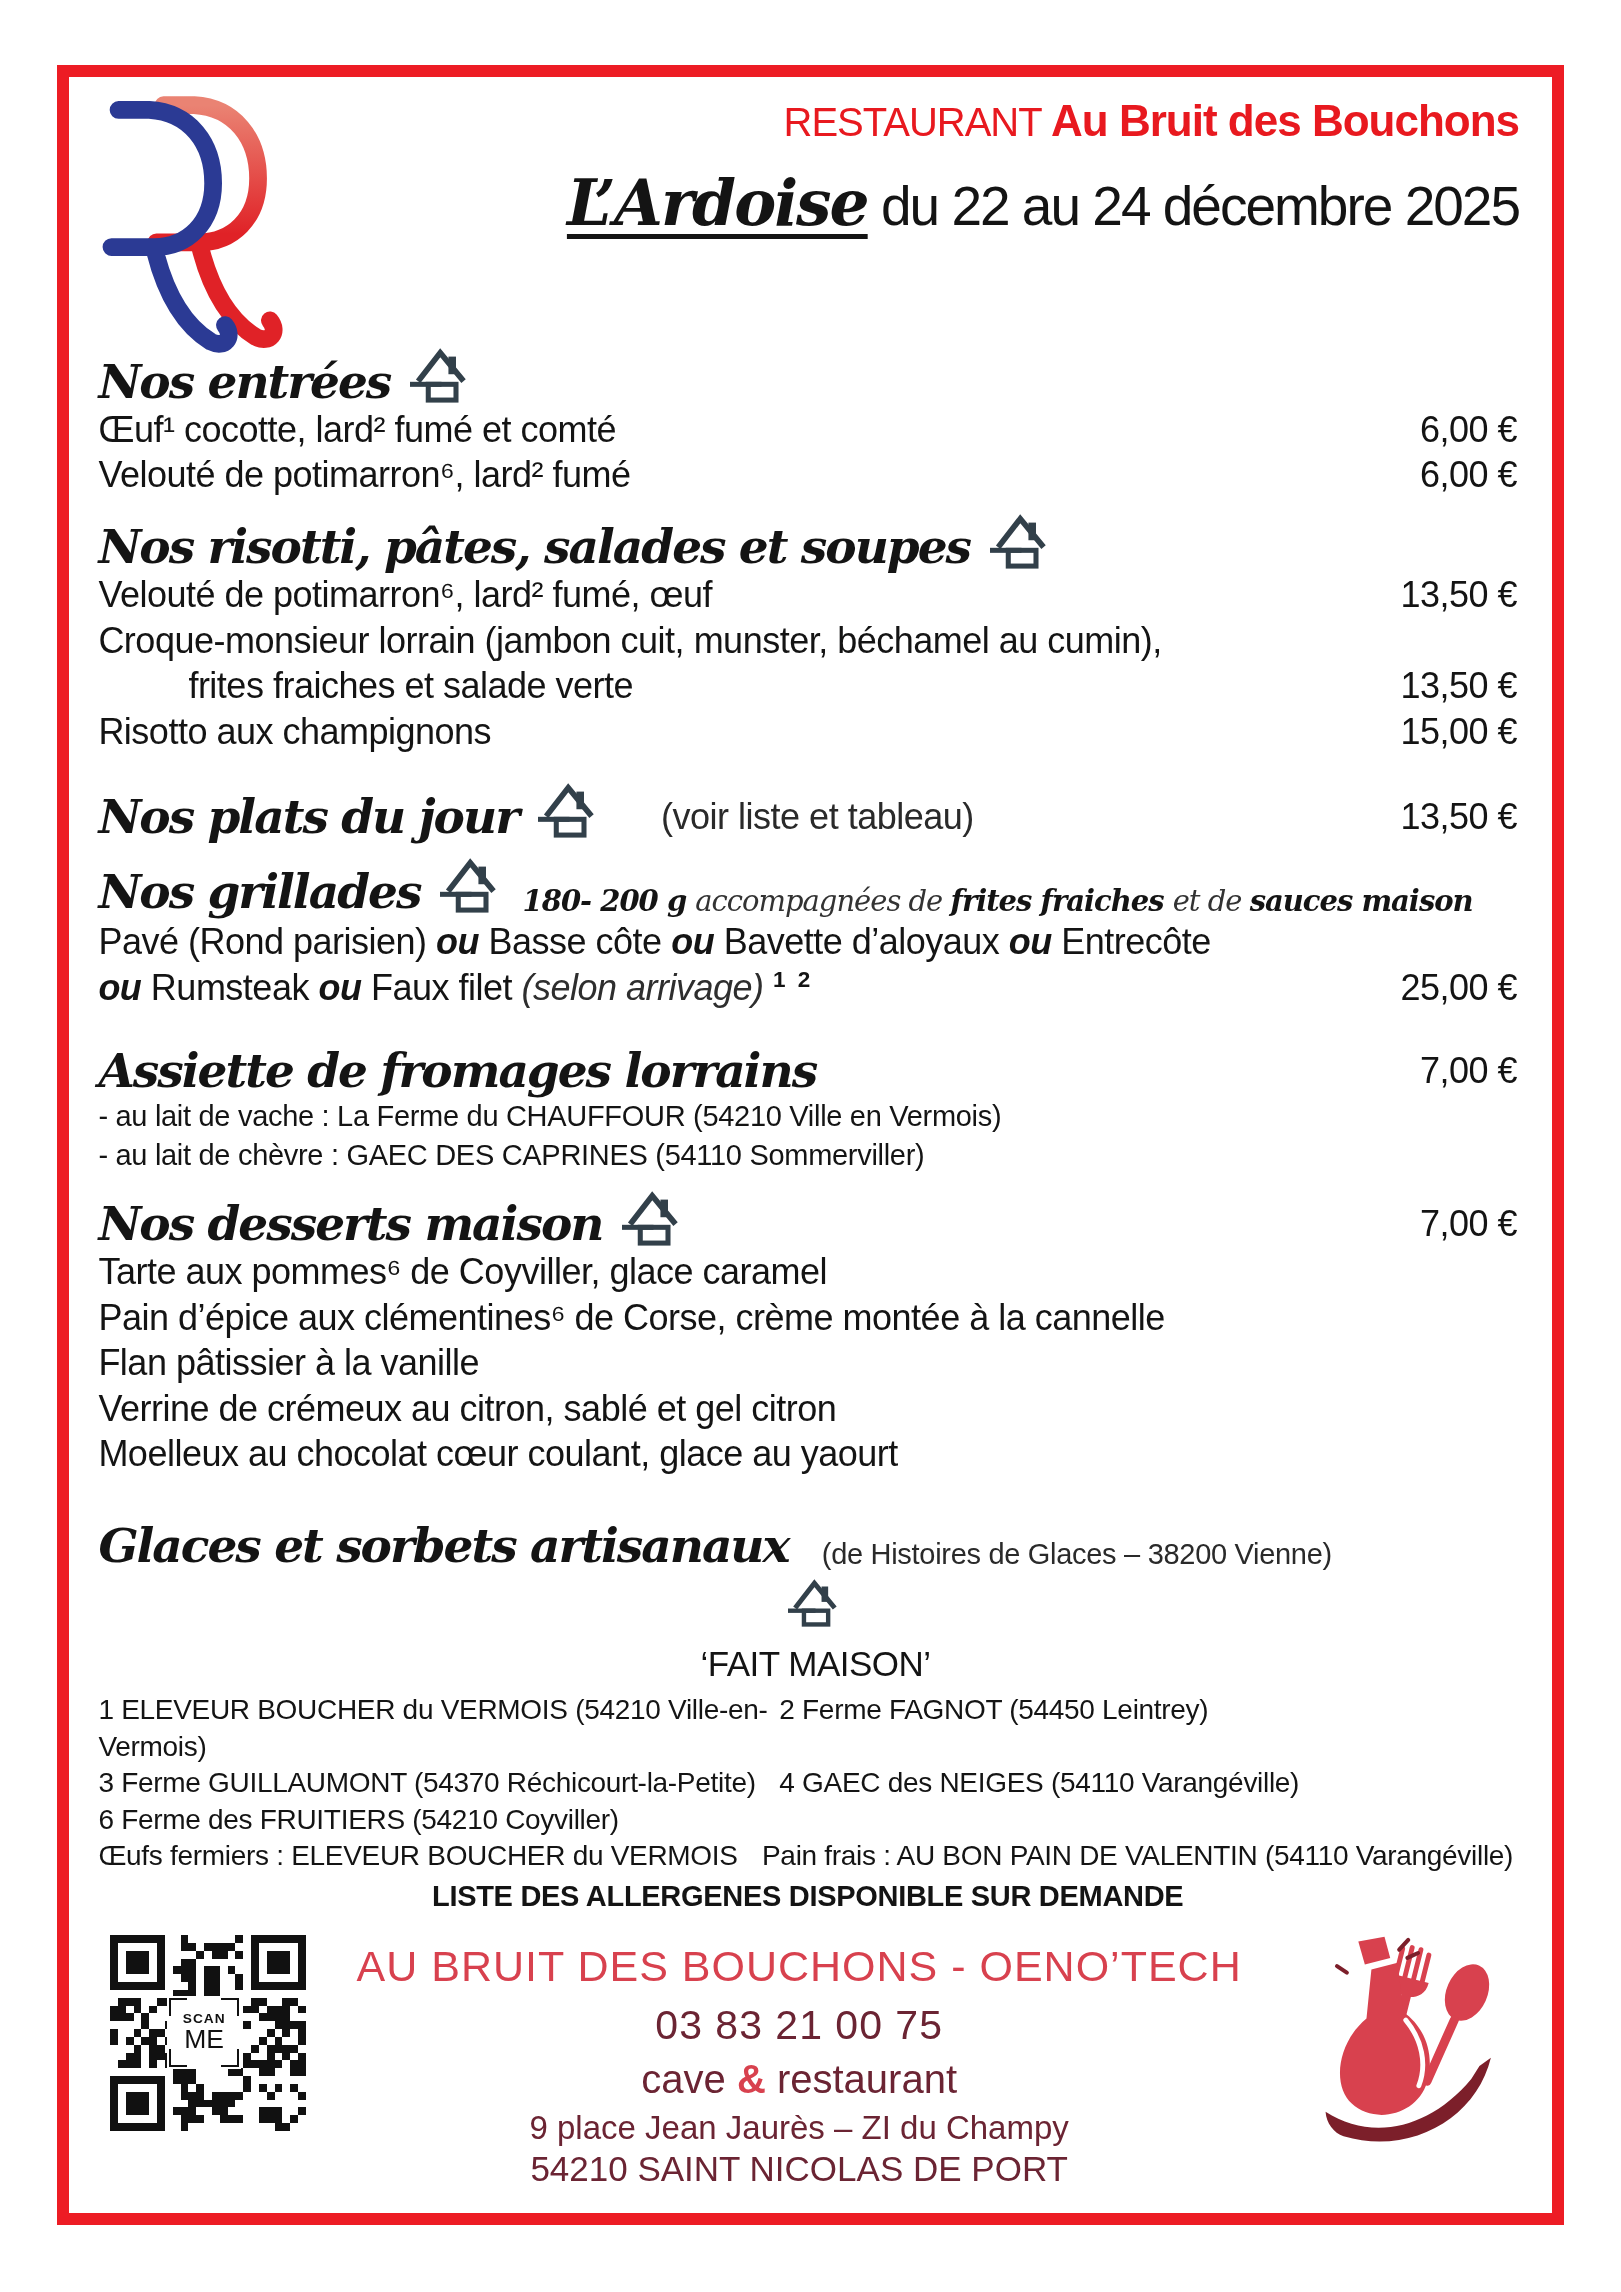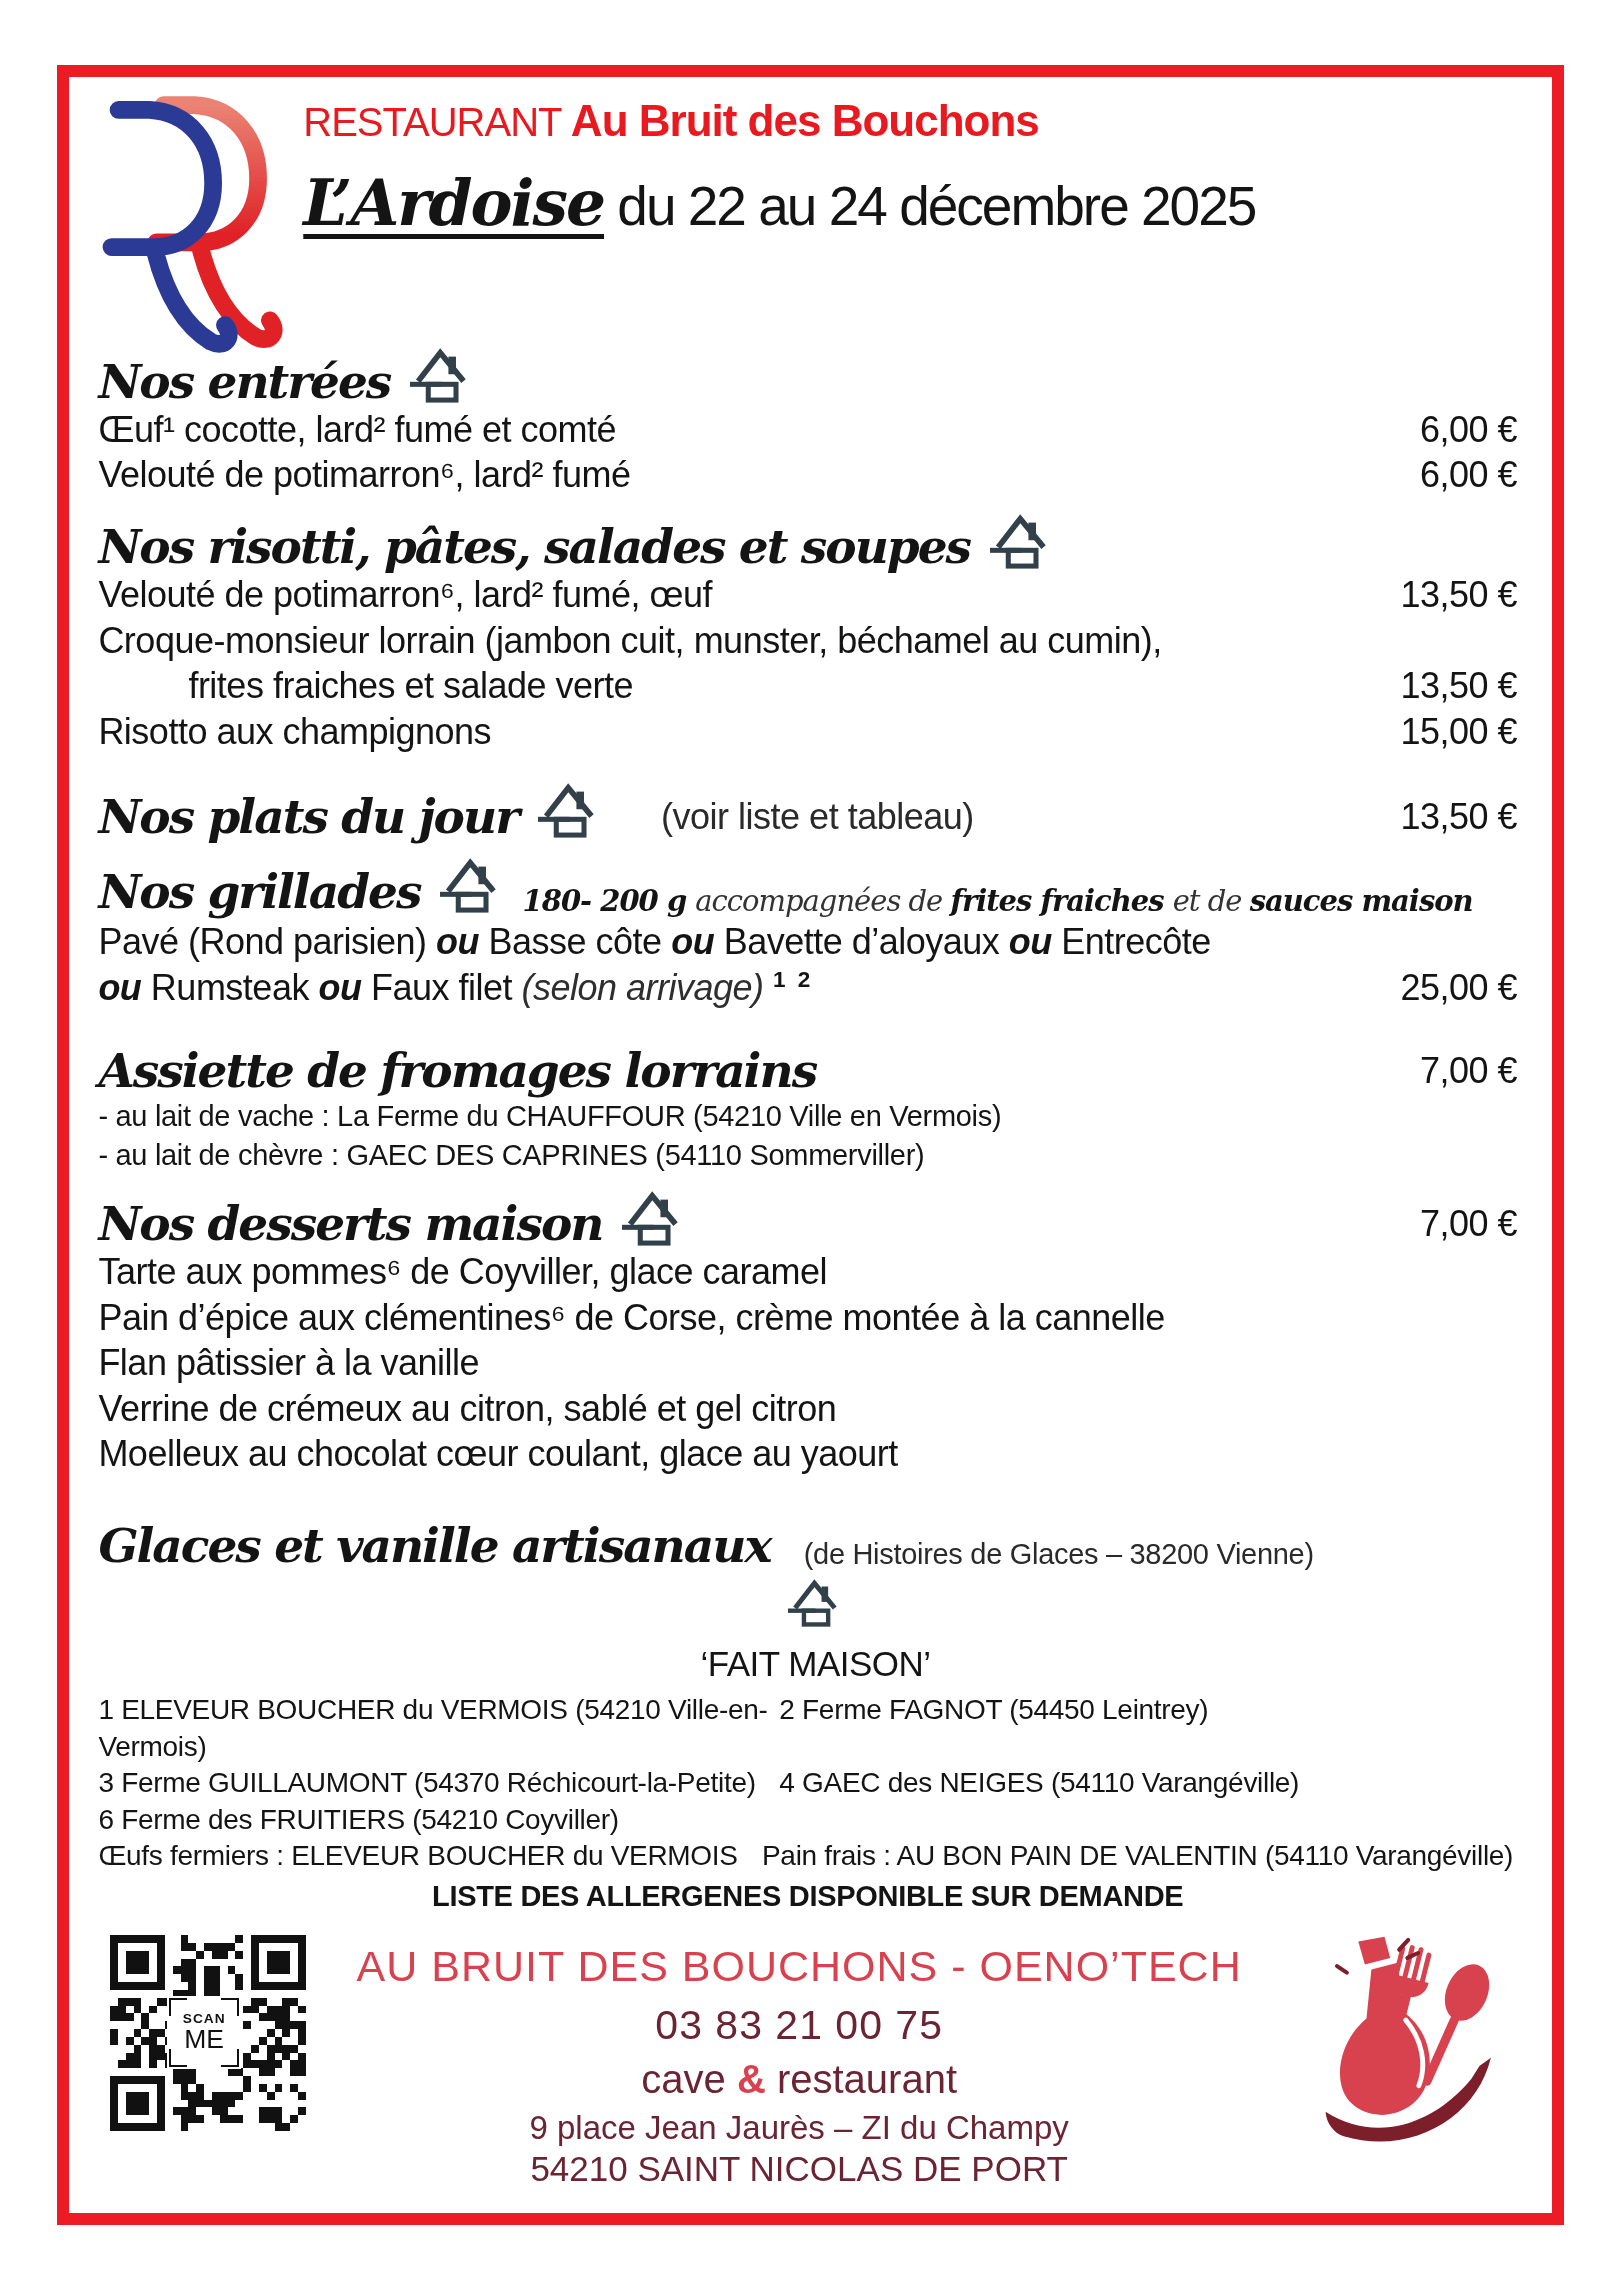--- a/index.html
+++ b/index.html
@@ -10,21 +10,21 @@
   html,body{margin:0;padding:0;background:#fff;}
   body{width:1621px;height:2293px;position:relative;overflow:hidden;
        font-family:"Liberation Sans","DejaVu Sans",sans-serif;color:var(--ink);}
   .frame{position:absolute;left:57px;top:65px;width:1507px;height:2160px;box-sizing:border-box;
          border:12.7px solid var(--frame-red);background:#fff;overflow:hidden;}
   .inner{padding:5.9px 33px 0 15.7px;}
 
   
   .header{display:flex;align-items:flex-start;}
   .logo-r{width:201px;height:233px;flex:0 0 auto;margin:7.8px 0 0 17.6px;}
-  .head-text{flex:1;text-align:left;padding-top:13.7px;}
+  .head-text{flex:1;text-align:right;padding-top:13.7px;}
   .head1{font-size:40px;color:var(--title-red);letter-spacing:-1px;line-height:1.1;}
   .rest-label{font-weight:400;}
   .rest-name{font-weight:700;font-size:44px;}
   .head2{margin-top:25.5px;color:var(--ink);line-height:1.05;}
   .ardoise{font-family:"DejaVu Serif",serif;font-style:italic;font-weight:700;font-size:63px;
            letter-spacing:-2px;text-decoration:underline;text-decoration-thickness:4.9px;text-underline-offset:8.8px;}
   .daterange{font-size:55px;letter-spacing:-2px;}
 
   
   .content{padding-left:13.7px;padding-right:2px;}
@@ -247,21 +247,21 @@
         <div class="row">
             <span class="dish">Verrine de crémeux au citron, sablé et gel citron</span>
           </div>
         <div class="row">
             <span class="dish">Moelleux au chocolat cœur coulant, glace au yaourt</span>
           </div>
       </section>
 
       <section>
         <div class="sec-head mt-glaces">
-          <h2 class="script">Glaces et vanille artisanaux</h2>
+          <h2 class="script">Glaces et sorbets artisanaux</h2>
           <span class="glaces-note">(de Histoires de Glaces – 38200 Vienne)</span>
         </div>
       </section>
 
       <div class="fm-legend mt-fmrow">
         <span class="fm fm-sm fm-slot">
   <svg viewBox="0 0 100 90" xmlns="http://www.w3.org/2000/svg">
     <rect x="61" y="15" width="12" height="28" class="fm-fill"></rect>
     <path d="M13,54 L48,9 L85,54" fill="none" class="fm-stroke" stroke-width="9" stroke-linejoin="miter"></path>
     <path d="M0,59 L50,59" fill="none" class="fm-stroke" stroke-width="8"></path>

